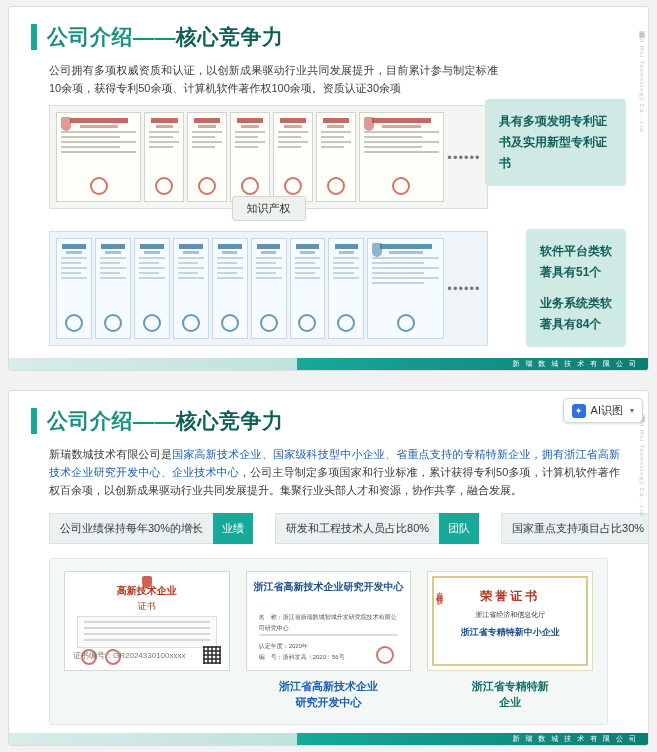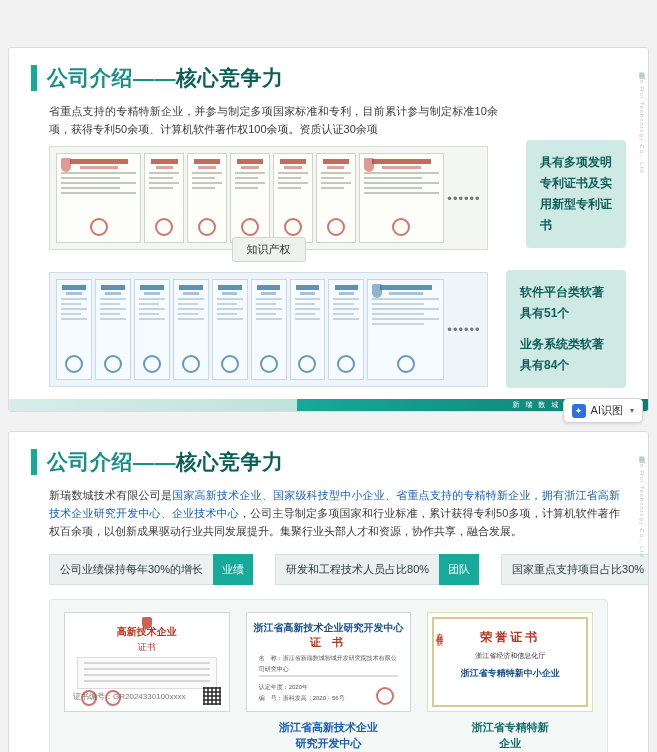--- a/index.html
+++ b/index.html
@@ -16,21 +16,20 @@
     background: #f2f2f2;
   }
   .slide {
     position: absolute;
     left: 8px;
     width: 641px;
     background: #ffffff;
     border: 1px solid #dcdcdc;
     border-radius: 3px;
     overflow: hidden;
-    margin-top: 41px;
   }
   .slide1 { top: 6px; height: 365px; }
   .slide2 { top: 390px; height: 356px; }
 
   
   .title-row {
     display: flex;
     align-items: center;
     padding-left: 22px;
     padding-top: 16px;
@@ -156,22 +155,22 @@
   .callout {
     position: absolute;
     background: #cfe9e4;
     border-radius: 4px;
     color: #0f5f58;
     font-size: 12px;
     line-height: 1.75;
     padding: 12px 14px;
     font-weight: bold;
   }
-  .callout.c1 { right: 22px; top: 92px; width: 100px; }
-  .callout.c2 { right: 22px; top: 222px; width: 120px; }
+  .callout.c1 { right: 22px; top: 92px; width: 141px; }
+  .callout.c2 { right: 22px; top: 222px; width: 100px; }
   .callout .gap { display: block; height: 10px; }
 
   
   .ribbon {
     position: absolute;
     left: 0; bottom: 0;
     width: 100%;
     height: 12px;
     background: linear-gradient(90deg,#d8ecea 0%, #bfe2dd 45%, #17a99a 45%, #0d7d73 100%);
   }
@@ -371,21 +370,21 @@
 
   <div class="slide slide1">
 
     <div class="title-row">
       <div class="title-bar"></div>
       <div class="title-text">
         <span>公司介绍——</span><span class="dark">核心竞争力</span>
       </div>
     </div>
 
-    <div class="para" style="margin-right:150px;">省重点支持的专精特新企业，并参与制定多项国家标准和专利，目前累计参与制定标准10余项，获得专利50余项、计算机软件著作权100余项。资质认证30余项</div>
+    <div class="para" style="margin-right:150px;">公司拥有多项权威资质和认证，以创新成果驱动行业共同发展提升，目前累计参与制定标准10余项，获得专利50余项、计算机软件著作权100余项。资质认证30余项</div>
 
     <div class="cert-block" style="margin-right:160px;">
       <div class="strip">
         <div class="cert big">
           <div class="emblem"></div>
           <div class="c-head"></div>
           <div class="c-sub"></div>
           <div class="c-lines">
               <i></i>
               <i></i>
@@ -647,21 +646,20 @@
           <div class="pt" style="top:78px;left:8px;right:auto;text-align:right;color:#777;">证书编号：GR2024330100xxxx</div>
           <div class="seal2"></div>
           <div class="seal3"></div>
           <div class="qr"></div>
         </div>
       </div>
 
       <div class="card">
         <div class="pic c2art">
           <div class="t1">浙江省高新技术企业研究开发中心</div>
-          <div class="t2">证 书</div>
           <div class="body">
             <div>名　称：浙江省新瑞数城智城开发研究院技术有限公司研究中心</div>
             <i></i>
             <div>认定年度：2020年</div>
             <div>编　号：浙科发高〔2020〕56号</div>
           </div>
           <div class="seal4"></div>
         </div>
         <div class="caption cap-blue">
           <span>浙江省高新技术企业</span><br>

